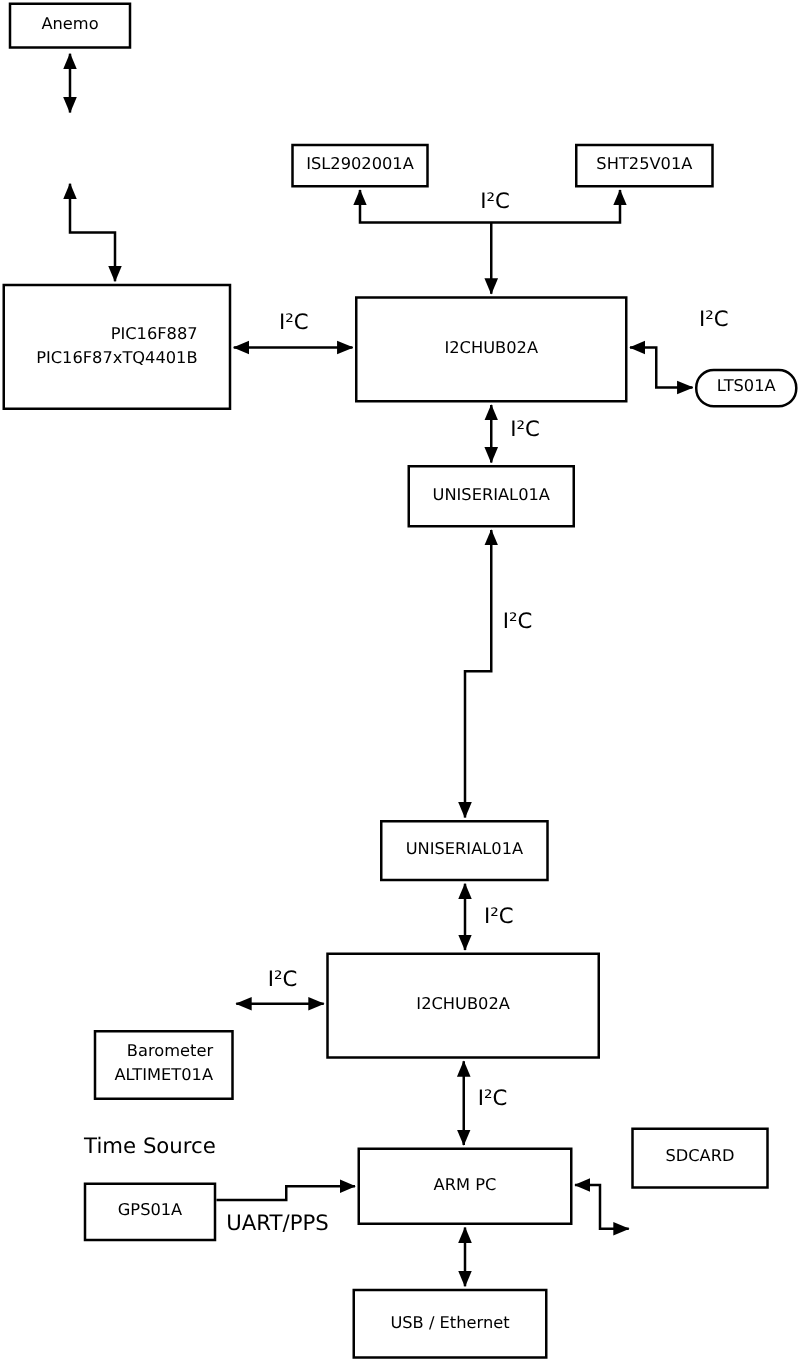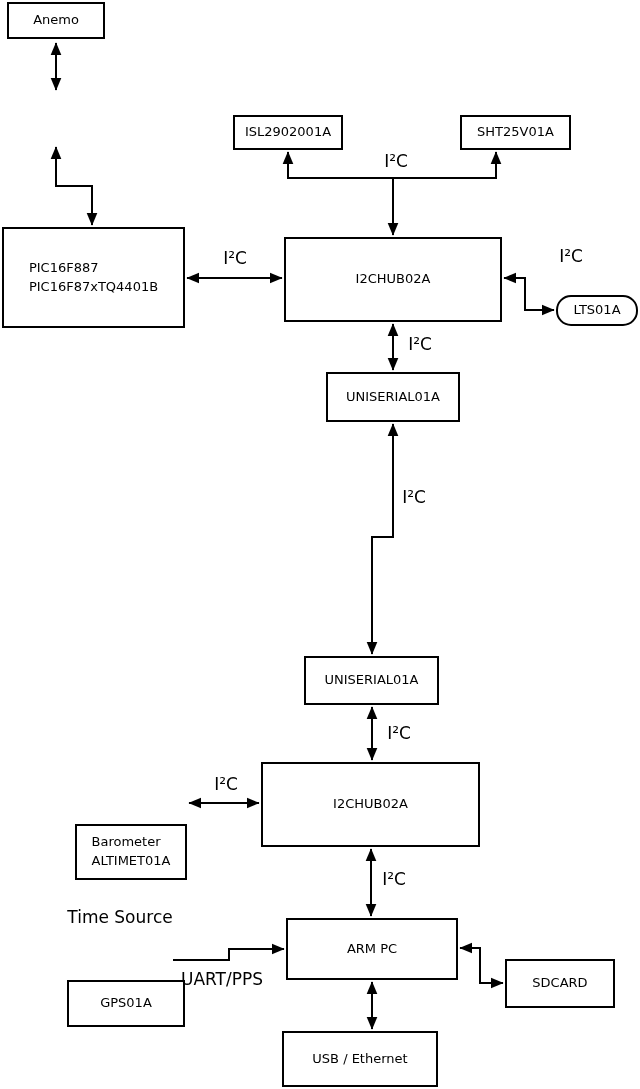--- a/index.html
+++ b/index.html
@@ -13,21 +13,21 @@
     overflow: hidden;
   }
   .node {
     position: absolute;
     box-sizing: border-box;
     background: #ffffff;
     border: 2px solid #000000;
     display: flex;
     align-items: center;
     justify-content: center;
-    text-align: left;
+    text-align: right;
     font-size: 13px;
     line-height: 1.45;
     white-space: pre-line;
   }
   .edge-label {
     position: absolute;
     font-size: 17px;
     white-space: nowrap;
     transform: translate(-50%, -50%);
   }
@@ -78,25 +78,25 @@
 
   <div class="node" style="left:326px; top:372px; width:134px; height:50px;">UNISERIAL01A</div>
 
   <div class="node" style="left:304px; top:656px; width:135px; height:49px;">UNISERIAL01A</div>
 
   <div class="node" style="left:261px; top:762px; width:219px; height:85px;">I2CHUB02A</div>
 
   <div class="node" style="left:75px; top:776px; width:112px; height:56px;margin-top:48px;">Barometer
 ALTIMET01A</div>
 
-  <div class="node" style="left:67px; top:980px; width:118px; height:47px;">GPS01A</div>
+  <div class="node" style="left:67px; top:946px; width:106px; height:47px;">GPS01A</div>
 
   <div class="node" style="left:286px; top:918px; width:172px; height:62px;">ARM PC</div>
 
-  <div class="node" style="left:505px; top:959px; width:110px; height:49px;">SDCARD</div>
+  <div class="node" style="left:505px; top:902px; width:110px; height:49px;">SDCARD</div>
 
   <div class="node" style="left:282px; top:1031px; width:156px; height:56px;">USB / Ethernet</div>
 
   <div class="edge-label" style="left:235px; top:258px;">I²C</div>
 
   <div class="edge-label" style="left:396px; top:161px;">I²C</div>
 
   <div class="edge-label" style="left:571px; top:256px;">I²C</div>
 
   <div class="edge-label" style="left:420px; top:344px;">I²C</div>

